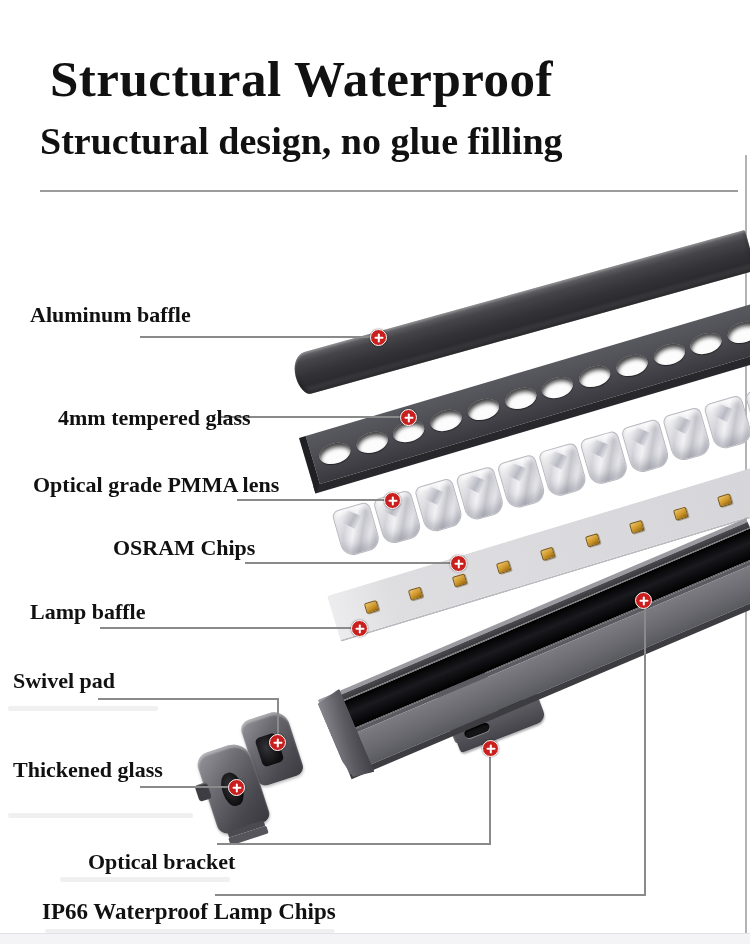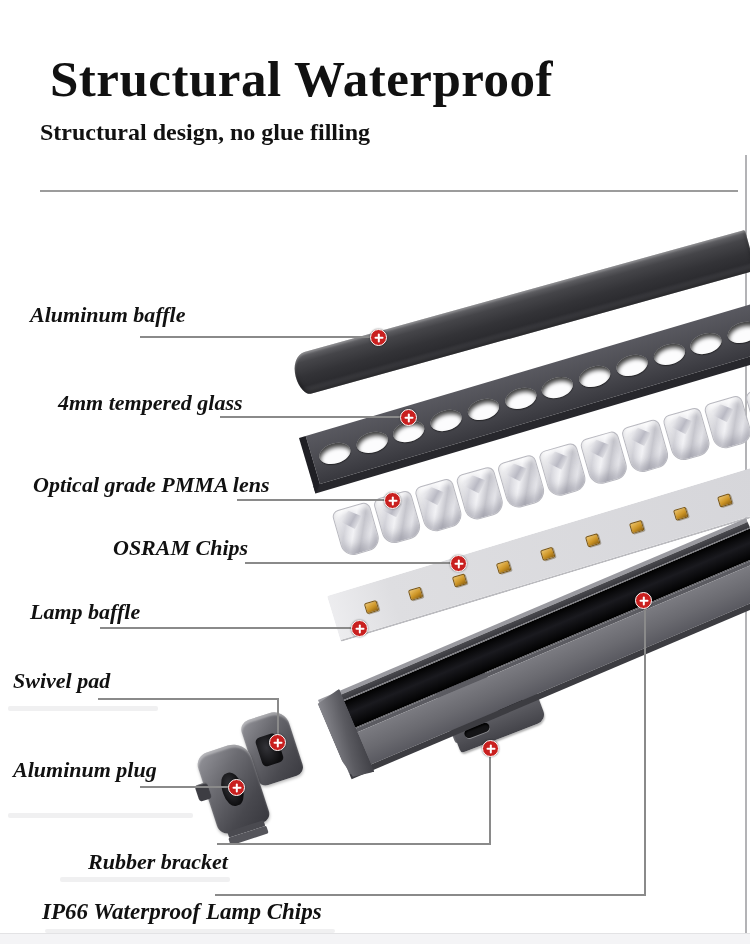--- a/index.html
+++ b/index.html
@@ -11,26 +11,26 @@
   html,body{margin:0;padding:0;background:#ffffff;}
   .page{
     position:relative;width:750px;height:944px;overflow:hidden;background:#ffffff;
     font-family:"Liberation Serif","DejaVu Serif",serif;color:var(--text);
   }
   .title{
     position:absolute;left:44px;top:44px;margin:6px;font-size:51px;font-weight:700;
     letter-spacing:.5px;white-space:nowrap;color:var(--text);
   }
   .subtitle{
-    position:absolute;left:40px;top:119px;font-size:24px;font-weight:700;white-space:nowrap;color:var(--text);
+    position:absolute;left:40px;top:119px;font-size:38px;font-weight:700;white-space:nowrap;color:var(--text);
   }
   .divider{position:absolute;left:40px;top:190px;width:698px;height:2px;background:var(--divider);}
   .right-border{position:absolute;left:745px;top:155px;width:2px;height:780px;background:#b3b3b6;}
   .bottom-band{position:absolute;left:0;top:933px;width:750px;height:11px;background:#f4f4f6;border-top:1px solid #e3e3e5;}
-  .diagram{position:absolute;left:0;top:200px;width:750px;height:733px;font-style:italic;}
+  .diagram{position:absolute;left:0;top:200px;width:750px;height:733px;}
   .diagram>*{position:absolute;}
   
   .part-baffle{
     left:290px;top:156px;width:472px;height:42px;
     transform:rotate(-15.5deg);transform-origin:0 0;
     background:linear-gradient(to bottom,#6a6a6e 0%,#454549 22%,#333337 55%,#2c2c30 78%,#4d4d52 100%);
     border-radius:22px 3px 3px 16px / 32px 3px 3px 30px;
     box-shadow:inset 0 2px 2px rgba(255,255,255,.25), inset 0 -3px 4px rgba(0,0,0,.5);
   }
   .part-glass{
@@ -255,22 +255,22 @@
     <div class="marker" style="left:400px;top:209px"></div>
     <div class="marker" style="left:384px;top:292px"></div>
     <div class="marker" style="left:450px;top:355px"></div>
     <div class="marker" style="left:351px;top:420px"></div>
     <div class="marker" style="left:269px;top:534px"></div>
     <div class="marker" style="left:228px;top:579px"></div>
     <div class="marker" style="left:482px;top:540px"></div>
     <div class="marker" style="left:635px;top:392px"></div>
 
     <div class="callout" style="left:30px;top:103px">Aluminum baffle</div>
-    <div class="callout" style="left:58px;top:191px">4mm tempered glass</div>
+    <div class="callout" style="left:58px;top:206px">4mm tempered glass</div>
     <div class="callout" style="left:33px;top:273px">Optical grade PMMA lens</div>
     <div class="callout" style="left:113px;top:336px">OSRAM Chips</div>
     <div class="callout" style="left:30px;top:400px">Lamp baffle</div>
     <div class="callout" style="left:13px;top:469px">Swivel pad</div>
-    <div class="callout" style="left:13px;top:558px">Aluminum plug</div>
-    <div class="callout" style="left:88px;top:650px">Rubber bracket</div>
+    <div class="callout" style="left:13px;top:558px">Thickened glass</div>
+    <div class="callout" style="left:88px;top:650px">Optical bracket</div>
     <div class="callout big" style="left:42px;top:700px">IP66 Waterproof Lamp Chips</div>
   </div>
 </div>
 
 </body></html>

